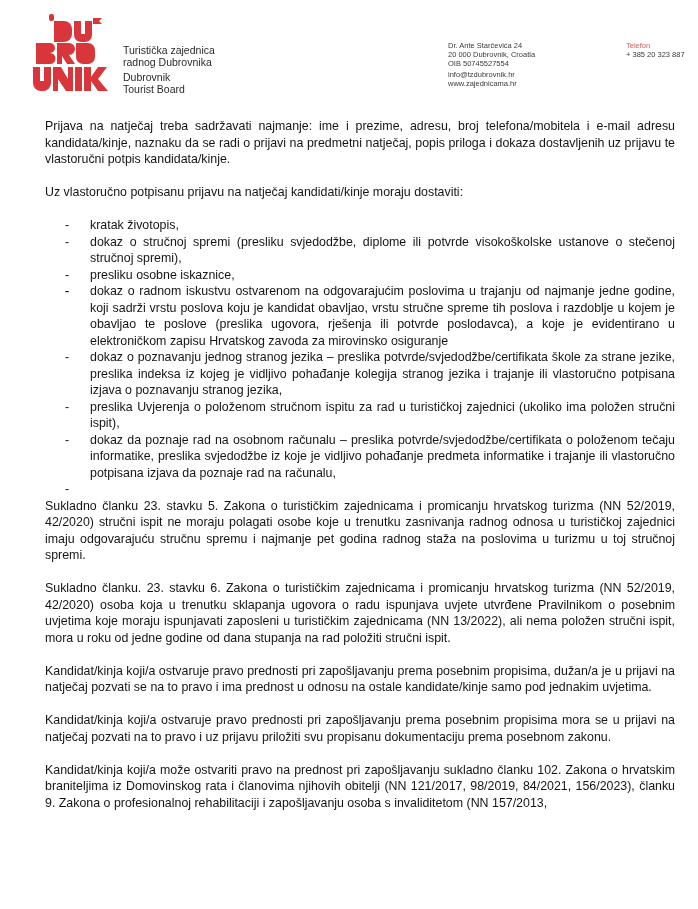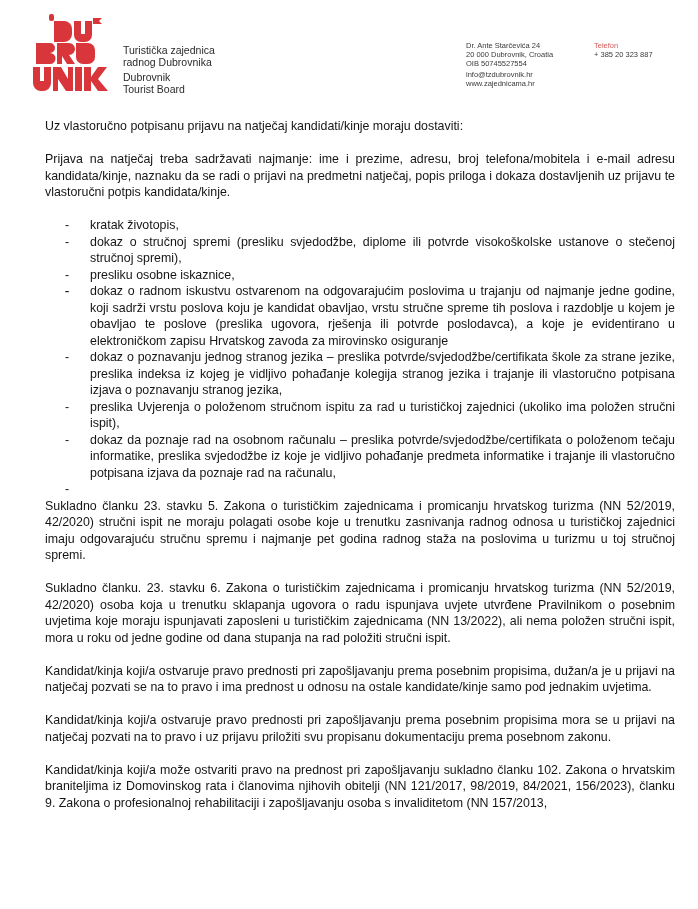--- a/index.html
+++ b/index.html
@@ -2,23 +2,23 @@
 <html><head>
 <meta charset="utf-8">
 <style>
   html, body { margin: 0; padding: 0; background: #ffffff; }
   body { width: 698px; height: 909px; overflow: hidden; position: relative; font-family: "Liberation Sans", sans-serif; color: #1a1a1a; }
   .header { position: absolute; top: 0; left: 0; width: 698px; height: 110px; }
   .logo { position: absolute; left: 30px; top: 12px; width: 80px; height: 84px; }
   .org-name { position: absolute; left: 123px; top: 45px; font-size: 10.5px; line-height: 11.5px; color: #2b2b2b; }
   .org-name div { white-space: nowrap; }
   .org-name .gap { height: 4px; }
-  .contact { position: absolute; left: 466px; top: 41px; font-size: 7.5px; line-height: 9px; color: #3a3a3a; }
+  .contact { position: absolute; left: 448px; top: 41px; font-size: 7.5px; line-height: 9px; color: #3a3a3a; }
   .contact .gap { height: 2px; }
-  .phone { position: absolute; left: 594px; top: 41px; font-size: 7.5px; line-height: 9px; color: #3a3a3a; }
+  .phone { position: absolute; left: 626px; top: 41px; font-size: 7.5px; line-height: 9px; color: #3a3a3a; }
   .phone .label { color: #d35a5a; }
   .content { position: absolute; left: 45px; top: 118px; width: 630px; font-family: "Liberation Sans", sans-serif; font-size: 12.4px; line-height: 16.5px; color: #151515; }
   .content p { margin: 0 0 16.5px 0; text-align: justify; }
   .list { margin: 0 0 16.5px 0; padding: 0; list-style: none; }
   .list li { position: relative; padding-left: 45px; text-align: justify; }
   .list li .dash { position: absolute; left: 20px; top: 0; }
 </style>
 </head>
 <body>
 
@@ -59,22 +59,22 @@
     <div>www.zajednicama.hr</div>
   </div>
 
   <div class="phone">
     <div class="label">Telefon</div>
     <div>+ 385 20 323 887</div>
   </div>
 </div>
 
 <div class="content">
+  <p>Prijava na natječaj treba sadržavati najmanje: ime i prezime, adresu, broj telefona/mobitela i e-mail adresu kandidata/kinje, naznaku da se radi o prijavi na predmetni natječaj, popis priloga i dokaza dostavljenih uz prijavu te vlastoručni potpis kandidata/kinje.</p>
   <p>Uz vlastoručno potpisanu prijavu na natječaj kandidati/kinje moraju dostaviti:</p>
-  <p>Prijava na natječaj treba sadržavati najmanje: ime i prezime, adresu, broj telefona/mobitela i e-mail adresu kandidata/kinje, naznaku da se radi o prijavi na predmetni natječaj, popis priloga i dokaza dostavljenih uz prijavu te vlastoručni potpis kandidata/kinje.</p>
 
   <ul class="list">
     <li><span class="dash">-</span><span>kratak životopis,</span></li>
     <li><span class="dash">-</span><span>dokaz o stručnoj spremi (presliku svjedodžbe, diplome ili potvrde visokoškolske ustanove o stečenoj stručnoj spremi),</span></li>
     <li><span class="dash">-</span><span>presliku osobne iskaznice,</span></li>
     <li><span class="dash">-</span></li>
     <li><span class="dash">-</span><span>dokaz o radnom iskustvu ostvarenom na odgovarajućim poslovima u trajanju od najmanje jedne godine, koji sadrži vrstu poslova koju je kandidat obavljao, vrstu stručne spreme tih poslova i razdoblje u kojem je obavljao te poslove (preslika ugovora, rješenja ili potvrde poslodavca), a koje je evidentirano u elektroničkom zapisu Hrvatskog zavoda za mirovinsko osiguranje</span></li>
     <li><span class="dash">-</span><span>dokaz o poznavanju jednog stranog jezika – preslika potvrde/svjedodžbe/certifikata škole za strane jezike, preslika indeksa iz kojeg je vidljivo pohađanje kolegija stranog jezika i trajanje ili vlastoručno potpisana izjava o poznavanju stranog jezika,</span></li>
     <li><span class="dash">-</span><span>preslika Uvjerenja o položenom stručnom ispitu za rad u turističkoj zajednici (ukoliko ima položen stručni ispit),</span></li>
     <li><span class="dash">-</span><span>dokaz da poznaje rad na osobnom računalu – preslika potvrde/svjedodžbe/certifikata o položenom tečaju informatike, preslika svjedodžbe iz koje je vidljivo pohađanje predmeta informatike i trajanje ili vlastoručno potpisana izjava da poznaje rad na računalu,</span></li>

